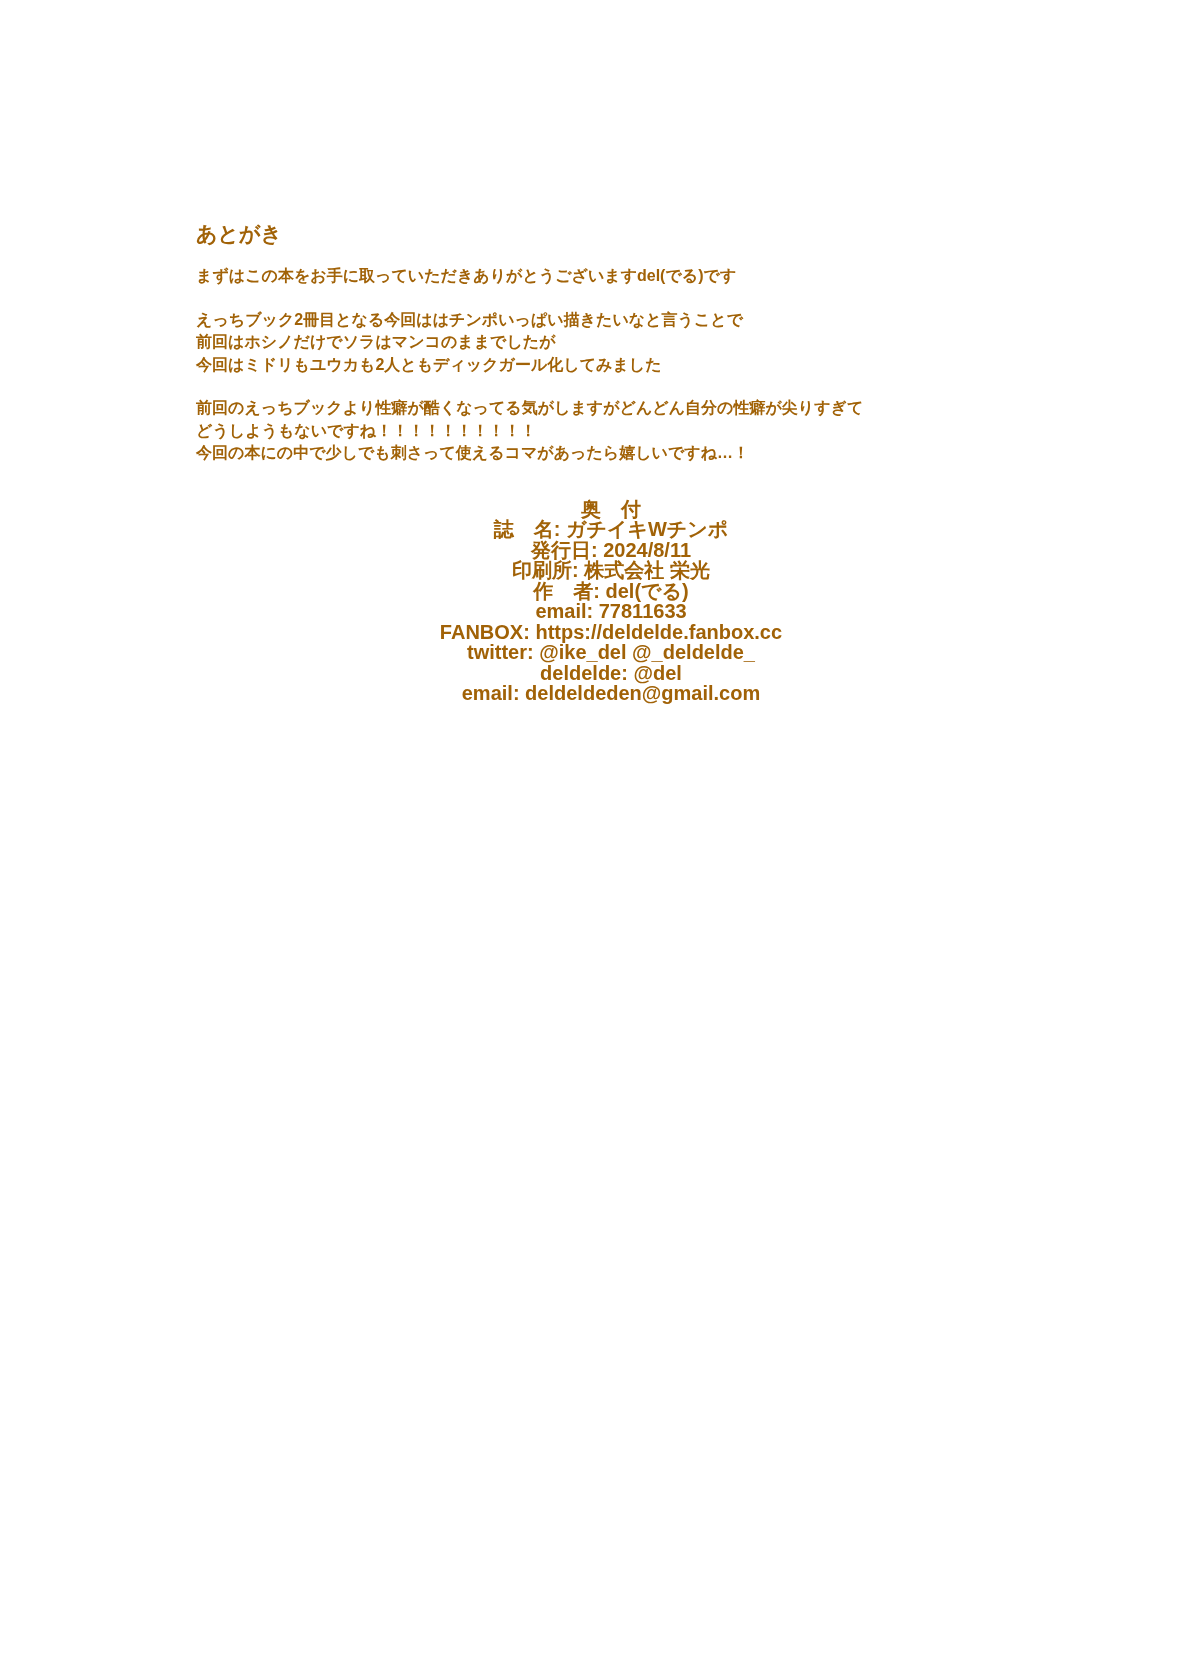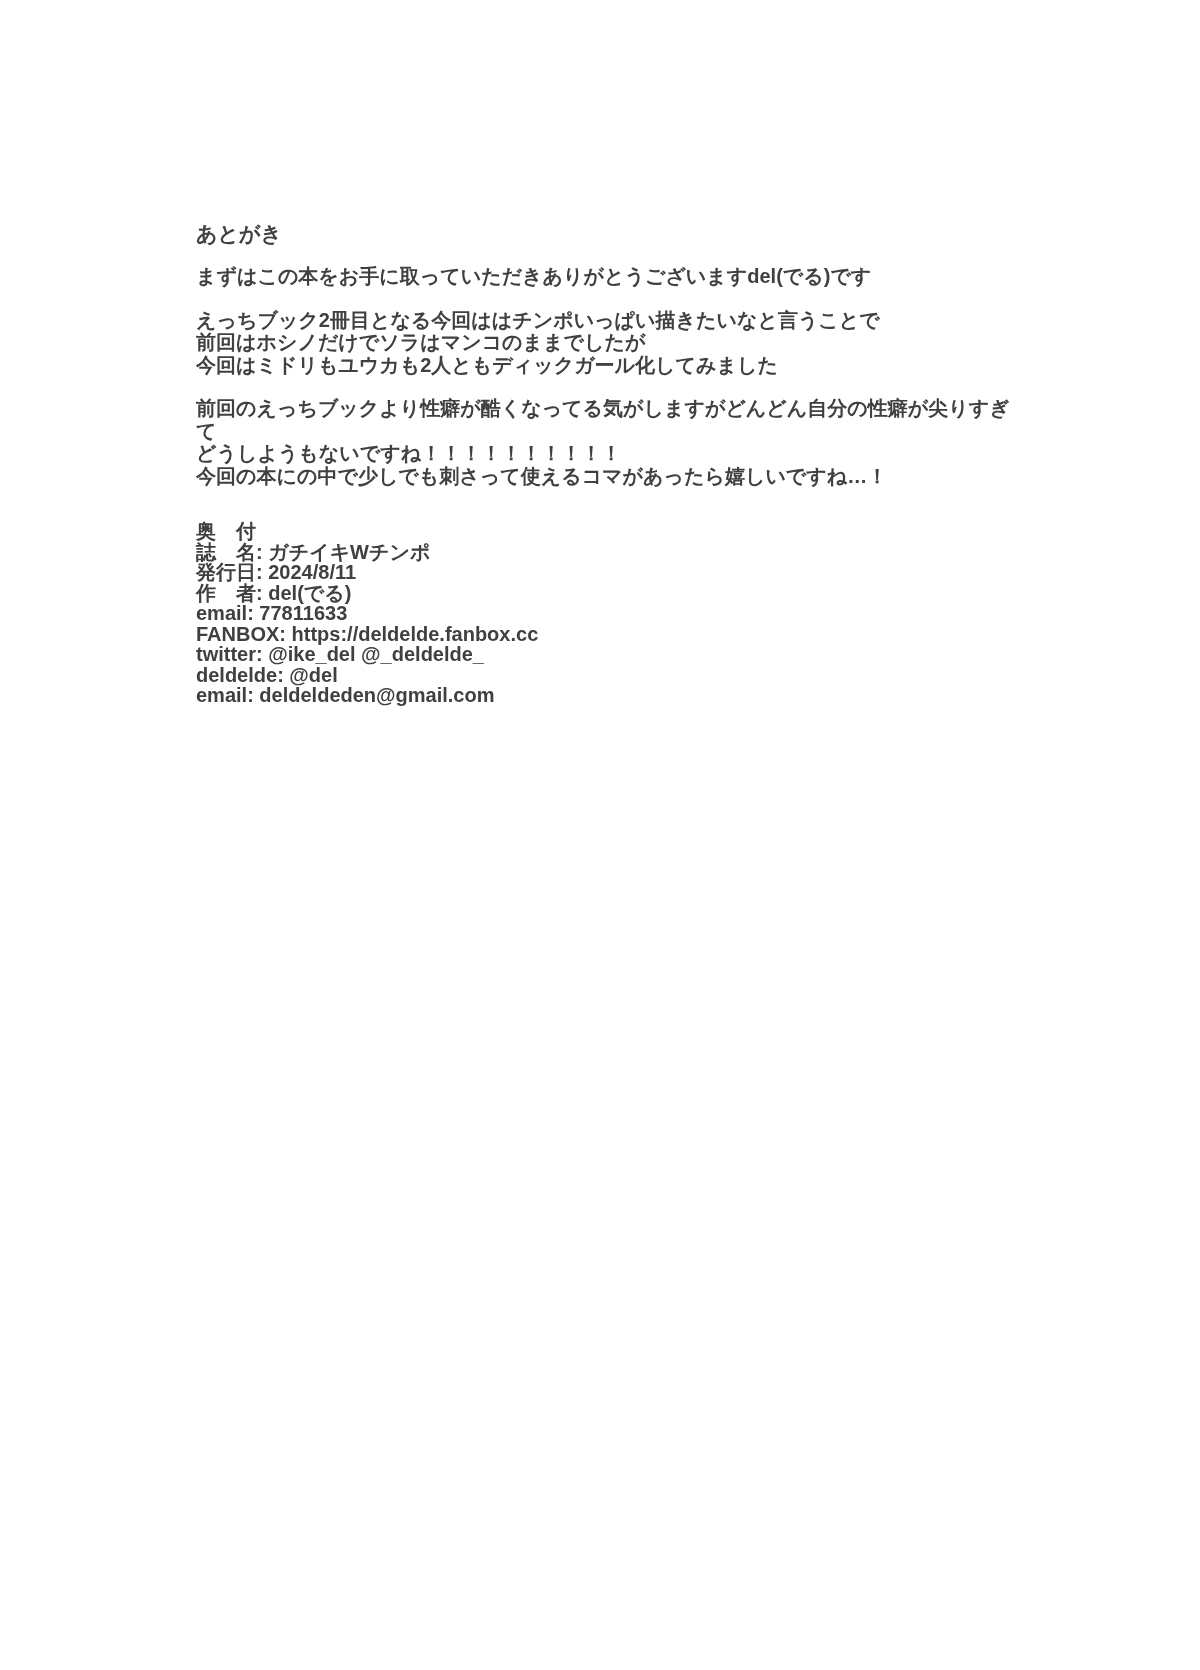--- a/index.html
+++ b/index.html
@@ -12,37 +12,38 @@
     background: #ffffff;
     position: relative;
     font-family: "Liberation Sans", "DejaVu Sans", sans-serif;
     overflow: hidden;
   }
   .content {
     position: absolute;
     left: 196px;
     top: 222px;
     width: 830px;
-    color: #404040;
+    color: #a16207;
     font-weight: 700;
   }
   .heading {
     font-size: 21px;
     line-height: 23px;
     margin: 0 0 20px 0;
   }
   .para {
-    font-size: 20px;
+    font-size: 16px;
     line-height: 22.5px;
     margin: 0 0 21px 0;
   }
   .colophon {
     margin-top: 34px;
     font-size: 20px;
     line-height: 20.5px;
+    text-align: center;
   }
   .colophon-heading {
     margin: 0;
   }
   .col-row {
     white-space: pre-wrap;
   }
 </style>
 </head>
 <body>
@@ -54,20 +55,21 @@
       <p class="para">まずはこの本をお手に取っていただきありがとうございますdel(でる)です</p>
       <p class="para">えっちブック2冊目となる今回ははチンポいっぱい描きたいなと言うことで<br>前回はホシノだけでソラはマンコのままでしたが<br>今回はミドリもユウカも2人ともディックガール化してみました</p>
       <p class="para">前回のえっちブックより性癖が酷くなってる気がしますがどんどん自分の性癖が尖りすぎて<br>どうしようもないですね！！！！！！！！！！<br>今回の本にの中で少しでも刺さって使えるコマがあったら嬉しいですね…！</p>
     </div>
 
   <div class="colophon">
     <div class="col-row colophon-heading">奥　付</div>
     <div>
         <div class="col-row"><span>誌　名:</span><span> ガチイキWチンポ</span></div>
         <div class="col-row"><span>発行日:</span><span> 2024/8/11</span></div>
+        <div class="col-row"><span>印刷所:</span><span> 株式会社 栄光</span></div>
         <div class="col-row"><span>作　者:</span><span> del(でる)</span></div>
         <div class="col-row"><span>email:</span><span> 77811633</span></div>
         <div class="col-row"><span>FANBOX:</span><span> https://deldelde.fanbox.cc</span></div>
         <div class="col-row"><span>twitter:</span><span> @ike_del @_deldelde_</span></div>
         <div class="col-row"><span>deldelde:</span><span> @del</span></div>
         <div class="col-row"><span>email:</span><span> deldeldeden@gmail.com</span></div>
       </div>
   </div>
 </div>
 

